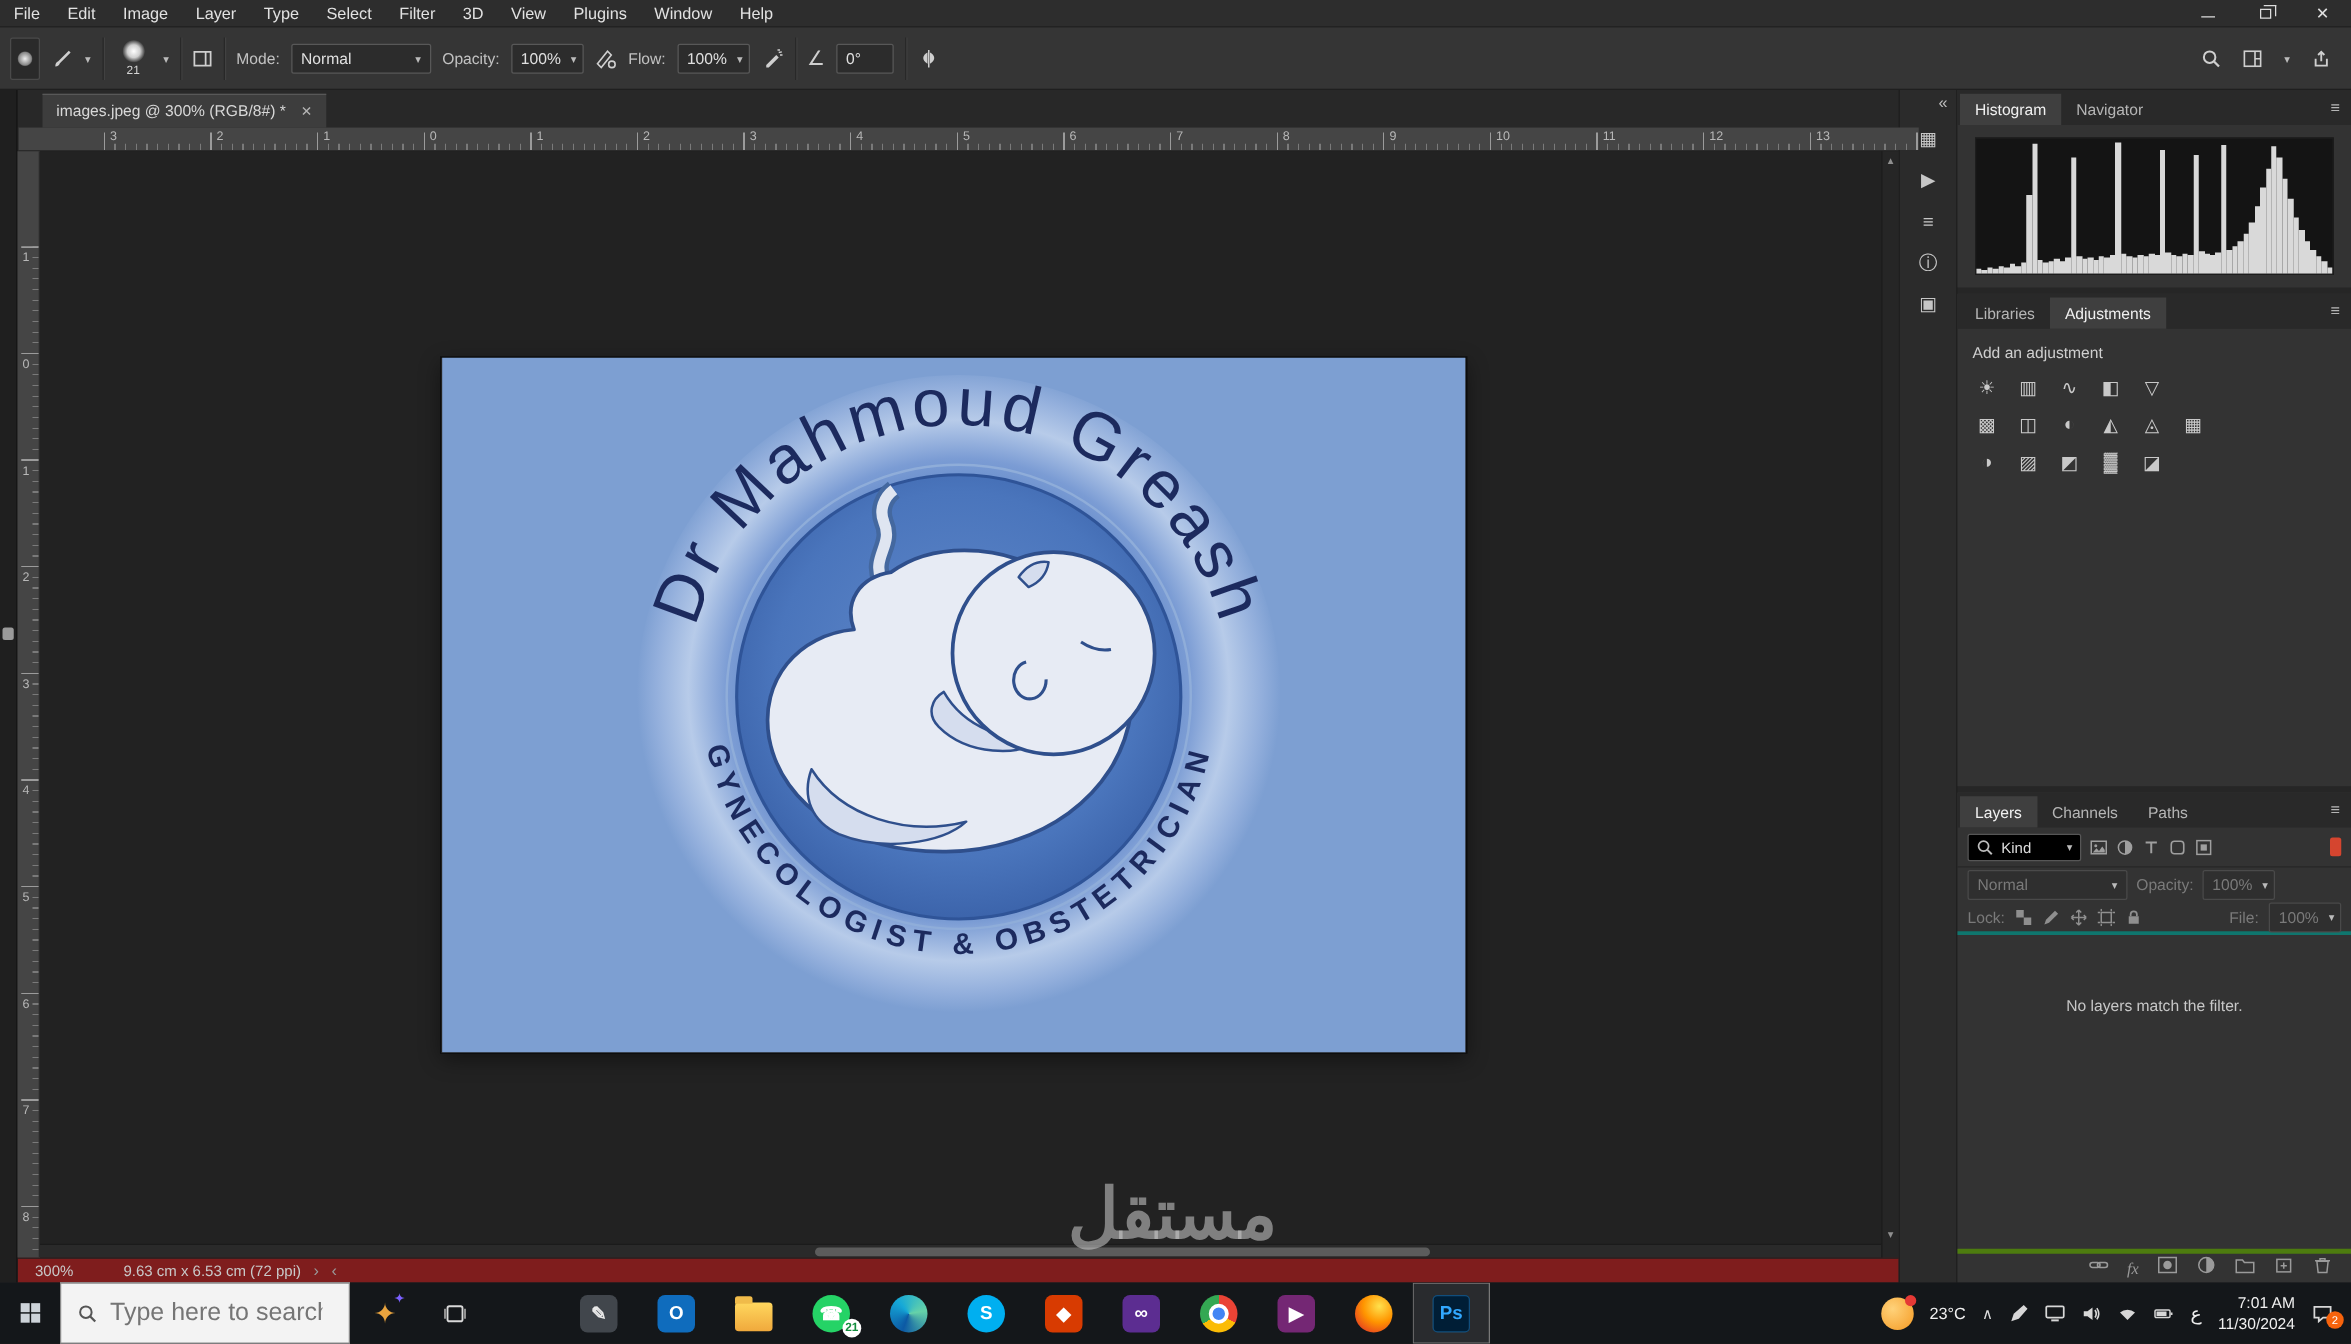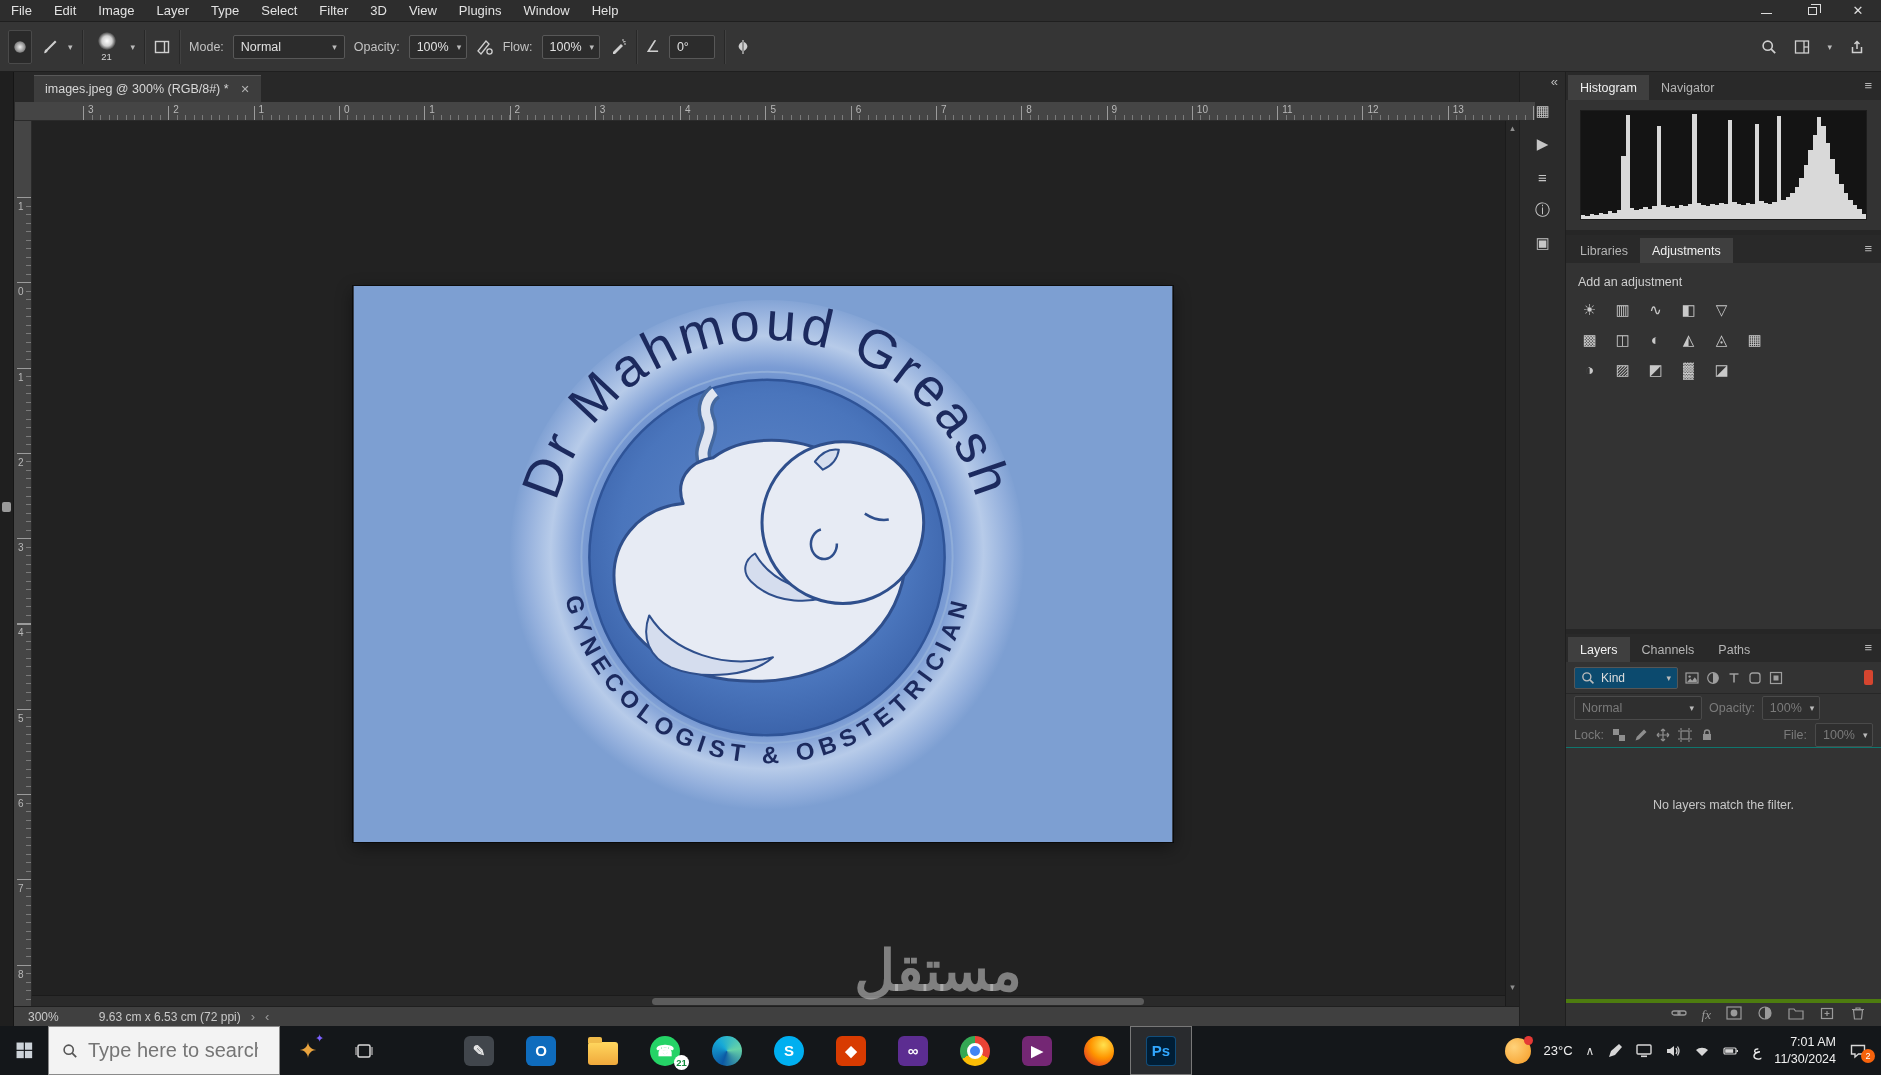--- a/index.html
+++ b/index.html
@@ -53,21 +53,21 @@
     background-image:repeating-linear-gradient(to bottom,#9b9b9b 0 1px,transparent 1px 85.3px),repeating-linear-gradient(to bottom,#7a7a7a 0 1px,transparent 1px 8.53px);
     background-size:14px 100%,5px 100%;background-position:right 76px,right 76px;background-repeat:no-repeat}
   .v-numbers{padding-top:78px}
   .v-numbers div{height:85.3px;font-size:10px;color:#b8b8b8;padding:2px 0 0 4px}
   .viewport{flex:1;position:relative;background:#222;overflow:hidden}
   .doc-image{position:absolute;left:321px;top:165px;width:820px;height:556px;box-shadow:0 0 0 1px rgba(0,0,0,.55),0 5px 16px rgba(0,0,0,.45)}
   .doc-image svg{display:block;width:100%;height:100%}
   .hscroll{position:absolute;left:0;right:0;bottom:0;height:11px;background:#2a2a2a;border-top:1px solid #1b1b1b}
   .hscroll-thumb{position:absolute;left:620px;top:2px;width:492px;height:7px;background:#5c5c5c;border-radius:4px}
   .vscroll{width:14px;background:#262626;border-left:1px solid #1b1b1b;display:flex;flex-direction:column;align-items:center;justify-content:space-between;padding:2px 0 14px;color:#8f8f8f;font-size:9px}
-  .statusbar{height:20px;background:#404040;border-top:1px solid #1f1f1f;display:flex;align-items:center;gap:10px;padding:0 14px;font-size:12px;color:#c9c9c9}
+  .statusbar{height:20px;background:#7f1d1d;border-top:1px solid #1f1f1f;display:flex;align-items:center;gap:10px;padding:0 14px;font-size:12px;color:#c9c9c9}
   .status-info{margin-left:30px}
   .status-arrow{color:#9a9a9a;font-size:13px}
 
   
   .dock-strip{width:46px;background:#2b2b2b;border-left:1px solid #1f1f1f;display:flex;flex-direction:column;align-items:center;padding-top:2px}
   .collapse{align-self:flex-end;padding:0 7px;color:#bdbdbd;font-size:13px;height:18px}
   .dock-icon{width:34px;height:28px;margin:5px 0;display:flex;align-items:center;justify-content:center;color:#c6c6c6;font-size:15px;border-radius:3px}
 
   
   .right-panel{width:316px;background:#262626;border-left:1px solid #1f1f1f;display:flex;flex-direction:column}
@@ -79,28 +79,28 @@
   .ptab.active{background:#3f3f3f;color:#f0f0f0}
   .pmenu{position:absolute;right:9px;top:6px;color:#b5b5b5;font-size:13px}
   .hist-body{height:130px;padding:10px 14px}
   .hist-box{width:100%;height:100%;background:#141414;border:1px solid #1d1d1d;display:flex;align-items:flex-end;overflow:hidden}
   .hbar{flex:1;background:#d9d9d9}
   .adj-body{padding:8px 12px;flex:1}
   .adj-header{font-size:12.5px;color:#cfcfcf;margin:4px 0 10px}
   .adj-row{display:flex;gap:10px;margin-bottom:9px}
   .adj-icon{width:23px;height:21px;display:flex;align-items:center;justify-content:center;color:#c9c9c9;font-size:15px}
   .filter-row{height:32px;display:flex;align-items:center;gap:7px;padding:0 8px;border-bottom:1px solid #272727;flex:0 0 auto}
-  .kind-box{width:104px;height:22px;background:#0c4a6e;border:1px solid #565656;border-radius:2px;display:flex;align-items:center;gap:6px;padding:0 6px;font-size:12px;color:#ddd}
+  .kind-box{width:91px;height:22px;background:#000000;border:1px solid #565656;border-radius:2px;display:flex;align-items:center;gap:6px;padding:0 6px;font-size:12px;color:#ddd}
   .kind-box .spacer{flex:1}
   .ficon{color:#9f9f9f;display:flex;align-items:center}
   .red-toggle{margin-left:auto;width:9px;height:15px;border-radius:2px;background:#d5452f}
   .blend-row{height:28px;display:flex;align-items:center;gap:7px;padding:0 8px;flex:0 0 auto}
   .select.disabled{color:#7a7a7a;border-color:#4a4a4a;background:#2f2f2f}
   .dim{color:#7a7a7a}
-  .lock-row{height:26px;display:flex;align-items:center;gap:8px;padding:0 8px;border-bottom:1px solid #0f766e;flex:0 0 auto}
+  .lock-row{height:26px;display:flex;align-items:center;gap:8px;padding:0 8px;border-bottom:3px solid #0f766e;flex:0 0 auto}
   .lockicon{color:#8f8f8f;display:flex;align-items:center}
   .layers-empty{flex:1;display:flex;justify-content:center;padding-top:50px;font-size:12.5px;color:#c7c7c7}
   .layers-footer{height:27px;border-top:4px solid #4d7c0f;display:flex;align-items:center;justify-content:flex-end;gap:15px;padding:0 15px;color:#9a9a9a;flex:0 0 auto}
   .fx{font-family:"Liberation Serif",serif;font-style:italic;font-size:13px;color:#9a9a9a}
 
   
   .watermark{position:absolute;left:790px;top:942px;width:296px;text-align:center;z-index:30;pointer-events:none}
   .wm-ar{font-size:56px;font-weight:bold;color:rgba(205,205,205,.55);line-height:1.05}
   .wm-en{font-size:24px;letter-spacing:6px;color:rgba(205,205,205,.5)}
 

